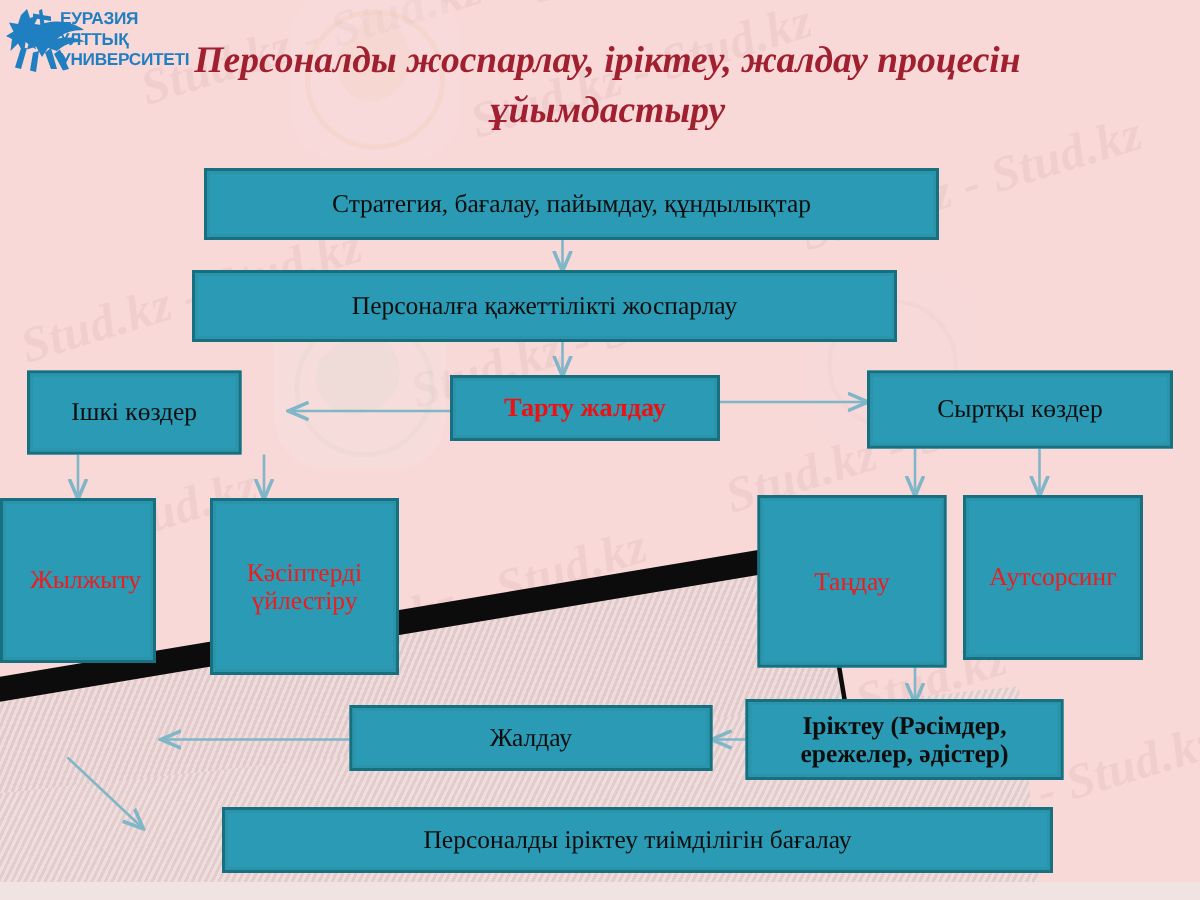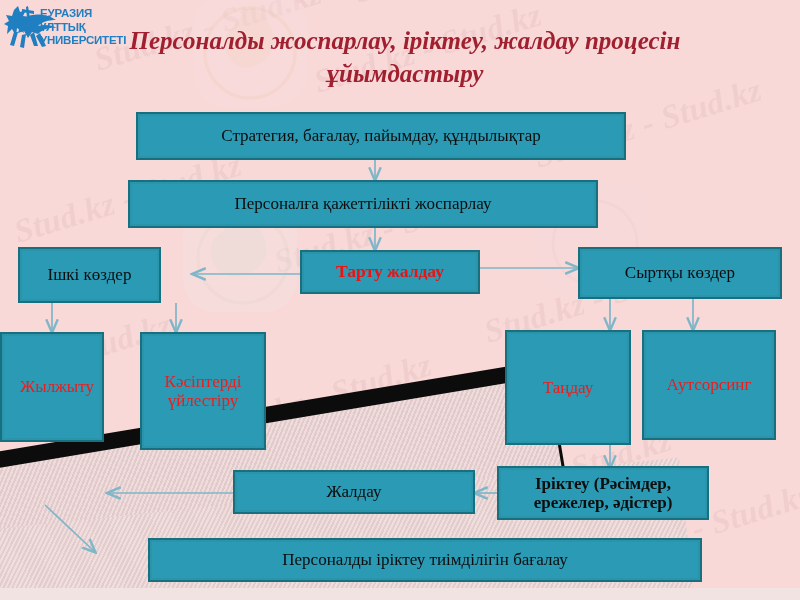--- a/index.html
+++ b/index.html
@@ -303,21 +303,21 @@
   </div>
 
   <div class="box red" style="left:140px; top:332px; width:126px; height:118px;">
     <span>Кәсіптерді үйлестіру</span>
   </div>
 
   <div class="box red" style="left:505px; top:330px; width:126px; height:115px;">
     <span>Таңдау</span>
   </div>
 
-  <div class="box red" style="left:642px; top:330px; width:134px; height:110px;">
+  <div class="box red" style="left:642px; top:330px; width:120px; height:110px;">
     <span>Аутсорсинг</span>
   </div>
 
   <div class="box black" style="left:497px; top:466px; width:212px; height:54px;font-weight:bold;">
     <span>Іріктеу (Рәсімдер, ережелер, әдістер)</span>
   </div>
 
   <div class="box black" style="left:233px; top:470px; width:242px; height:44px;">
     <span>Жалдау</span>
   </div>

